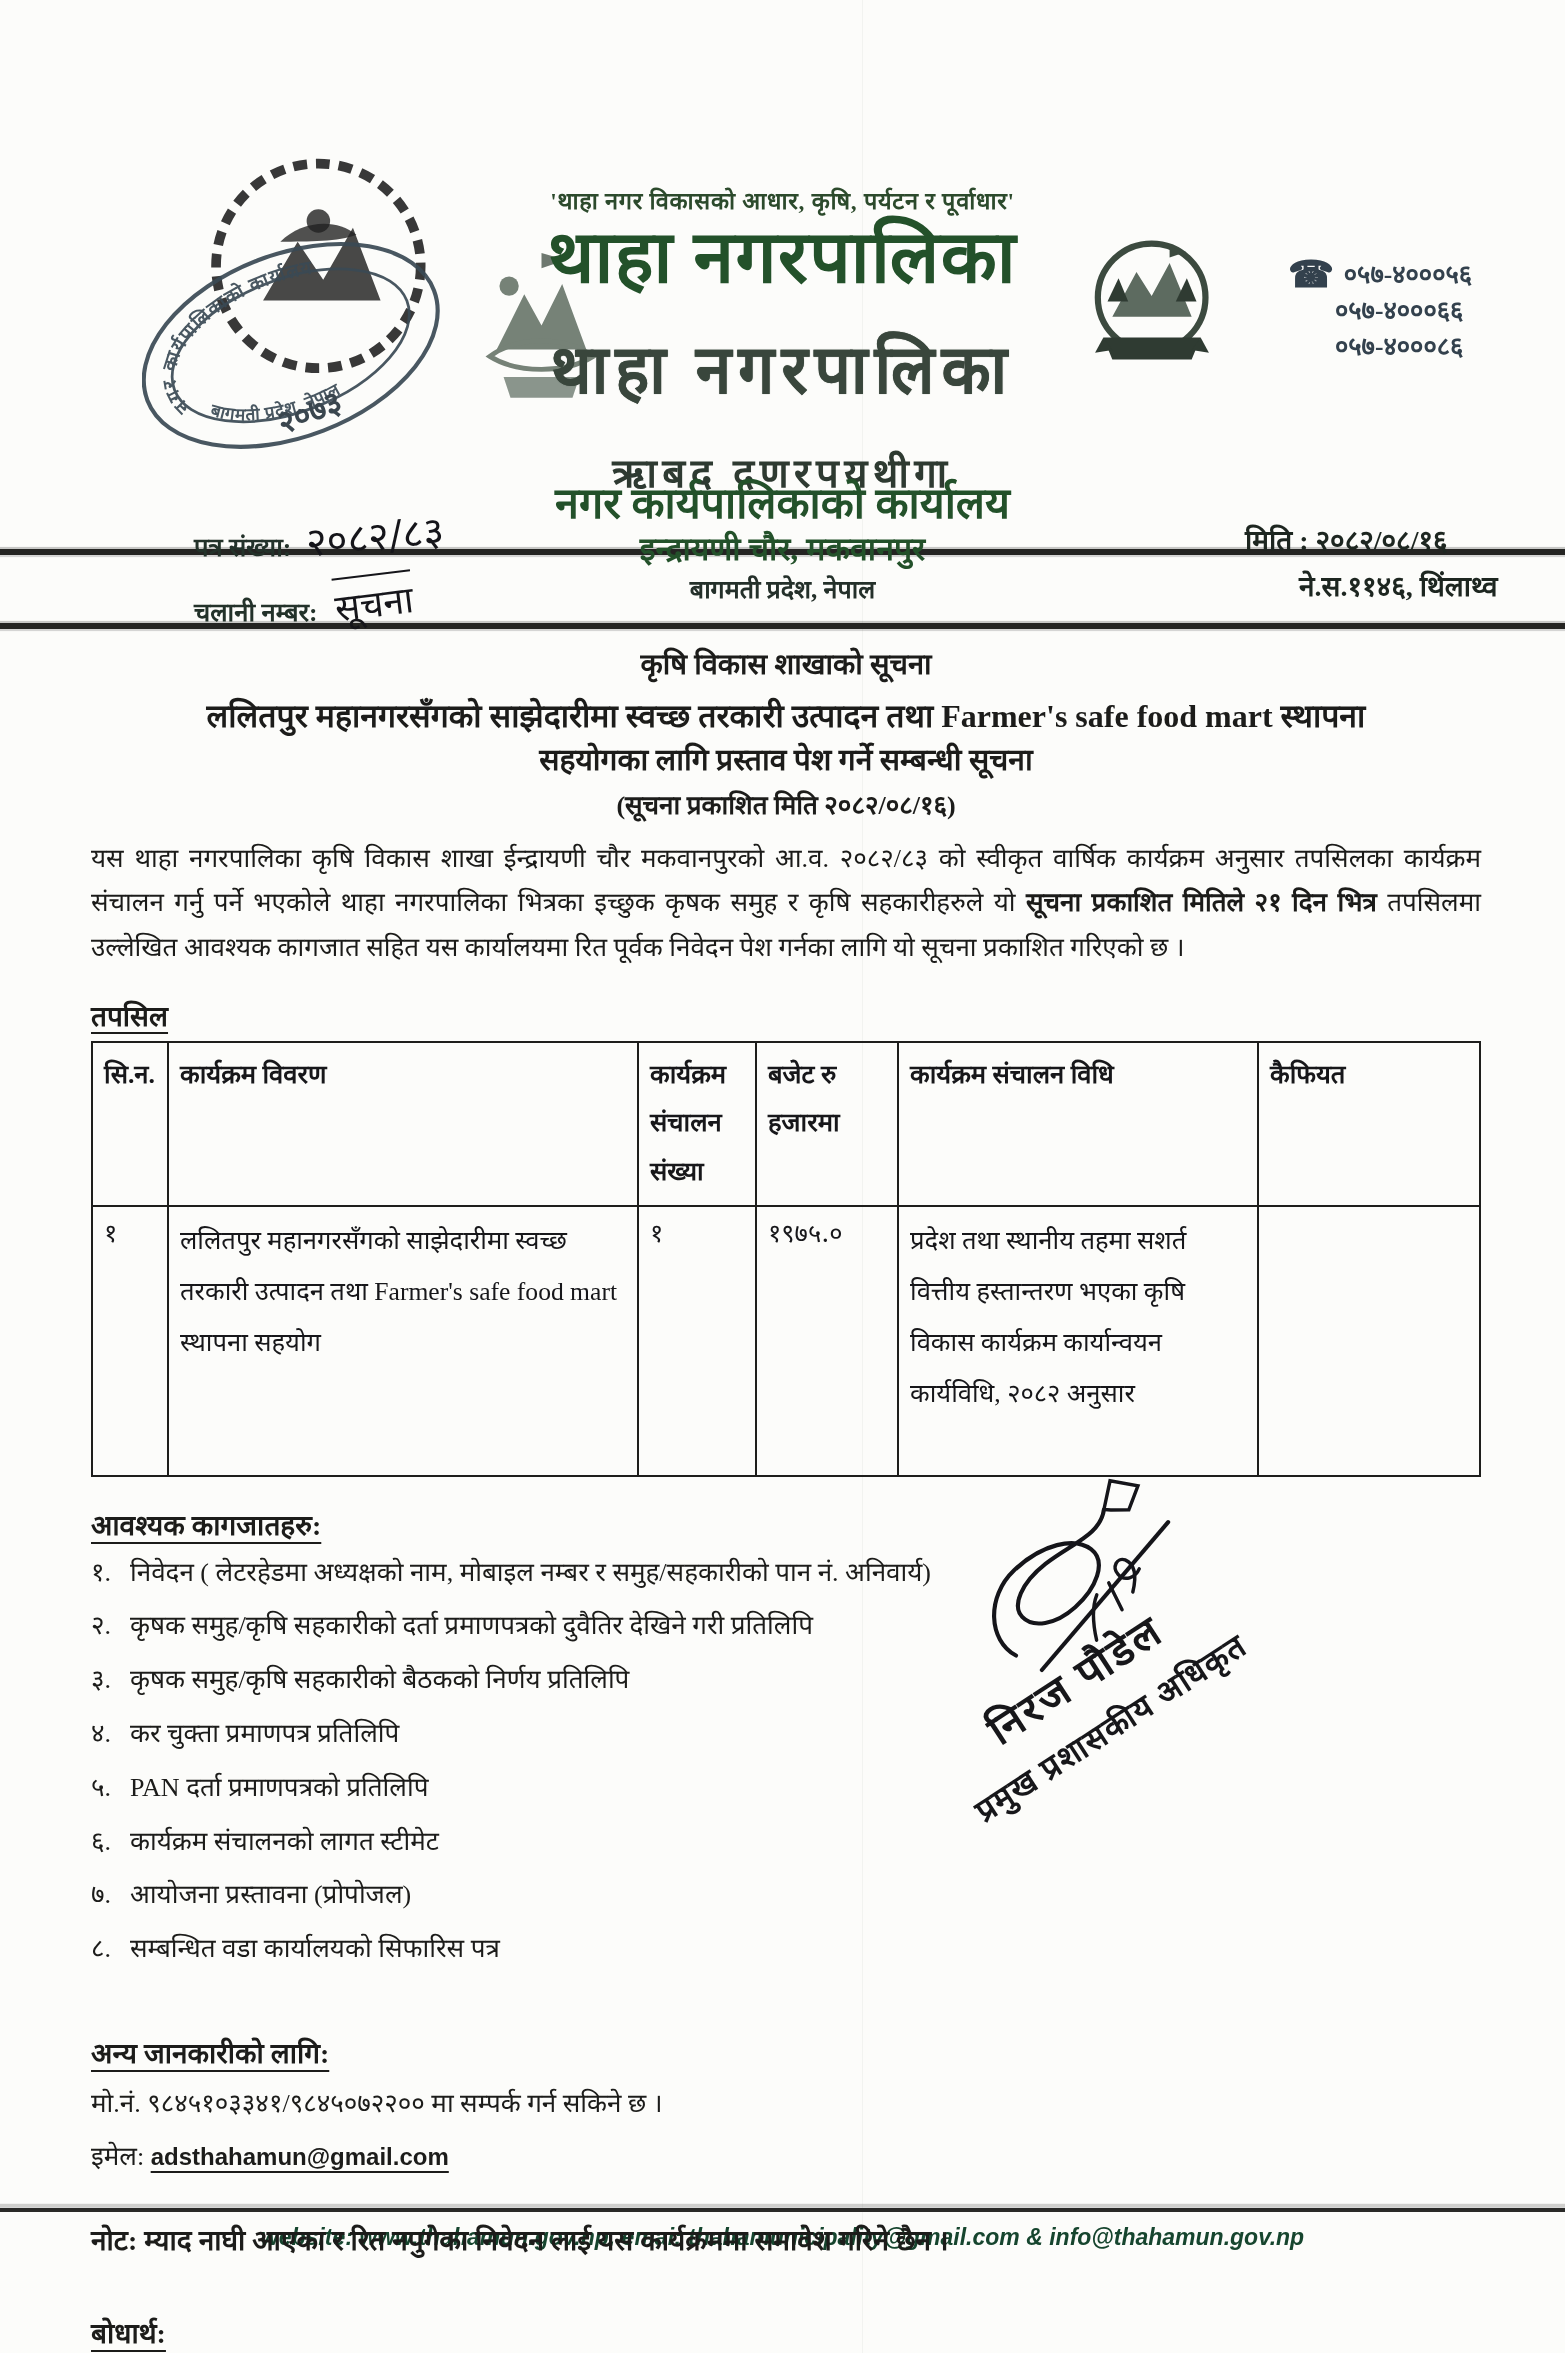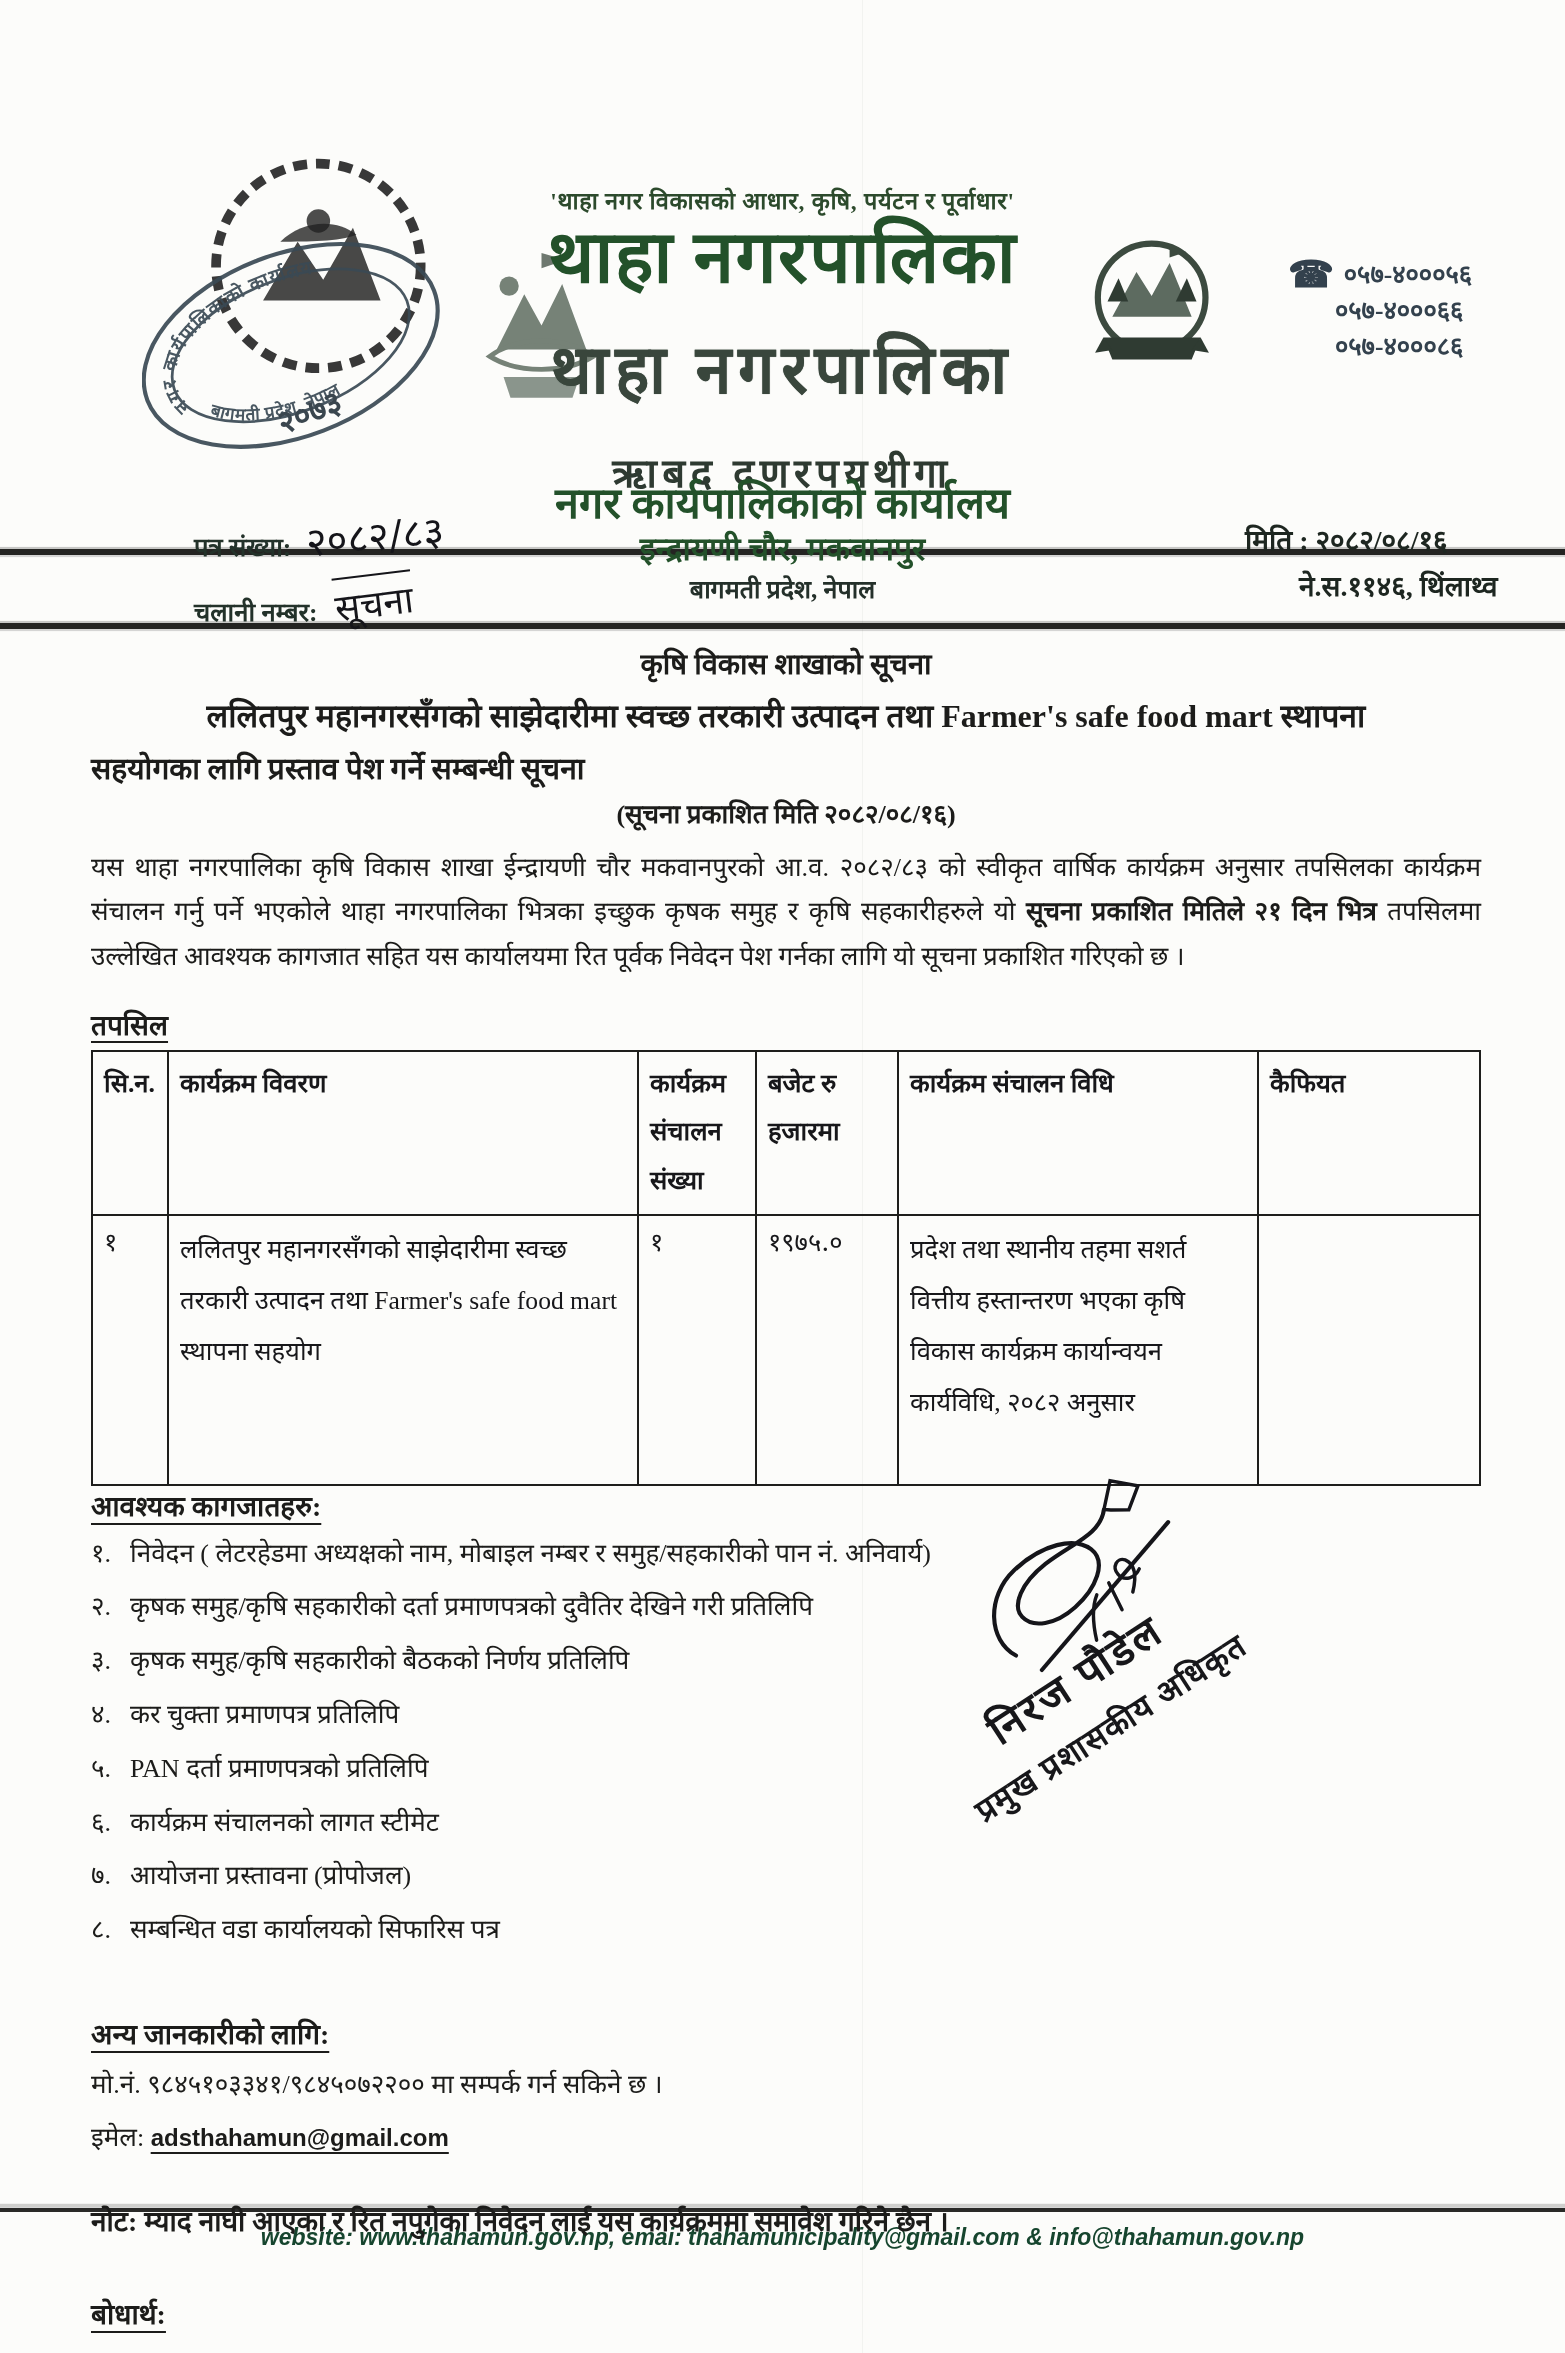--- a/index.html
+++ b/index.html
@@ -53,37 +53,37 @@
 
   
   .stamp-area{position:absolute;left:142px;top:138px;width:332px;height:318px;z-index:1;}
   .nepal-emblem{position:absolute;left:476px;top:232px;width:131px;height:173px;opacity:.85;}
   .right-emblem{position:absolute;left:1088px;top:234px;width:128px;height:138px;}
 
   
   .content{position:absolute;left:91px;right:84px;top:637px;z-index:4;}
   .notice-dept{ text-align:center;font-size:29px;font-weight:800;margin-top:5.5px;}
   .notice-t1{text-align:center;font-size:32px;font-weight:800;margin-top:11px;}
-  .notice-t2{text-align:left;font-size:30px;font-weight:800;margin-top:11px;}
+  .notice-t2{text-align:center;font-size:30px;font-weight:800;margin-top:2px;}
   .notice-pub{text-align:center;font-size:26px;font-weight:800;margin-top:7px;}
   .para{margin-top:15px;font-size:26px;line-height:1.72;text-align:justify;color:#1b1b19;}
   .para b{font-weight:800;}
 
   .tapasil{margin-top:25px;font-size:28px;font-weight:800;text-decoration:underline;text-underline-offset:5.5px;}
 
   table.notice-table{margin-top:7px;width:100%;border-collapse:collapse;font-size:25.6px;color:#17171a;}
   table.notice-table th,table.notice-table td{
     border:2.1px solid #1e1e1c;vertical-align:top;padding:8px 11px;text-align:left;}
   table.notice-table th{font-weight:800;line-height:1.9;}
   .col-sn{width:76px;} .col-desc{width:470px;} .col-count{width:118px;}
   .col-budget{width:142px;} .col-method{width:360px;}
   td.cell-desc,td.cell-method{text-align:justify;line-height:2.0;}
   td.cell-budget{font-family:"DejaVu Serif","Liberation Serif",serif;}
 
-  .docs{}
+  .docs{margin-top:28px;}
   .sec-heading{font-size:28px;font-weight:800;text-decoration:underline;text-underline-offset:7px;}
   .doc-item{display:flex;font-size:26px;line-height:1.8;margin-top:7px;}
   .doc-item .num{width:39px;flex:none;}
   .other{margin-top:60px;}
   .contact-line{font-size:26px;margin-top:11px;line-height:1.7;}
   .email-line{font-size:26px;margin-top:11px;}
   .email-value{font-weight:700;text-decoration:underline;text-underline-offset:5.5px;font-family:"Liberation Sans","DejaVu Sans",sans-serif;font-size:24px;}
   .note-line{margin-top:47px;font-size:28px;font-weight:800;}
   .bodhartha{margin-top:55px;}
 

